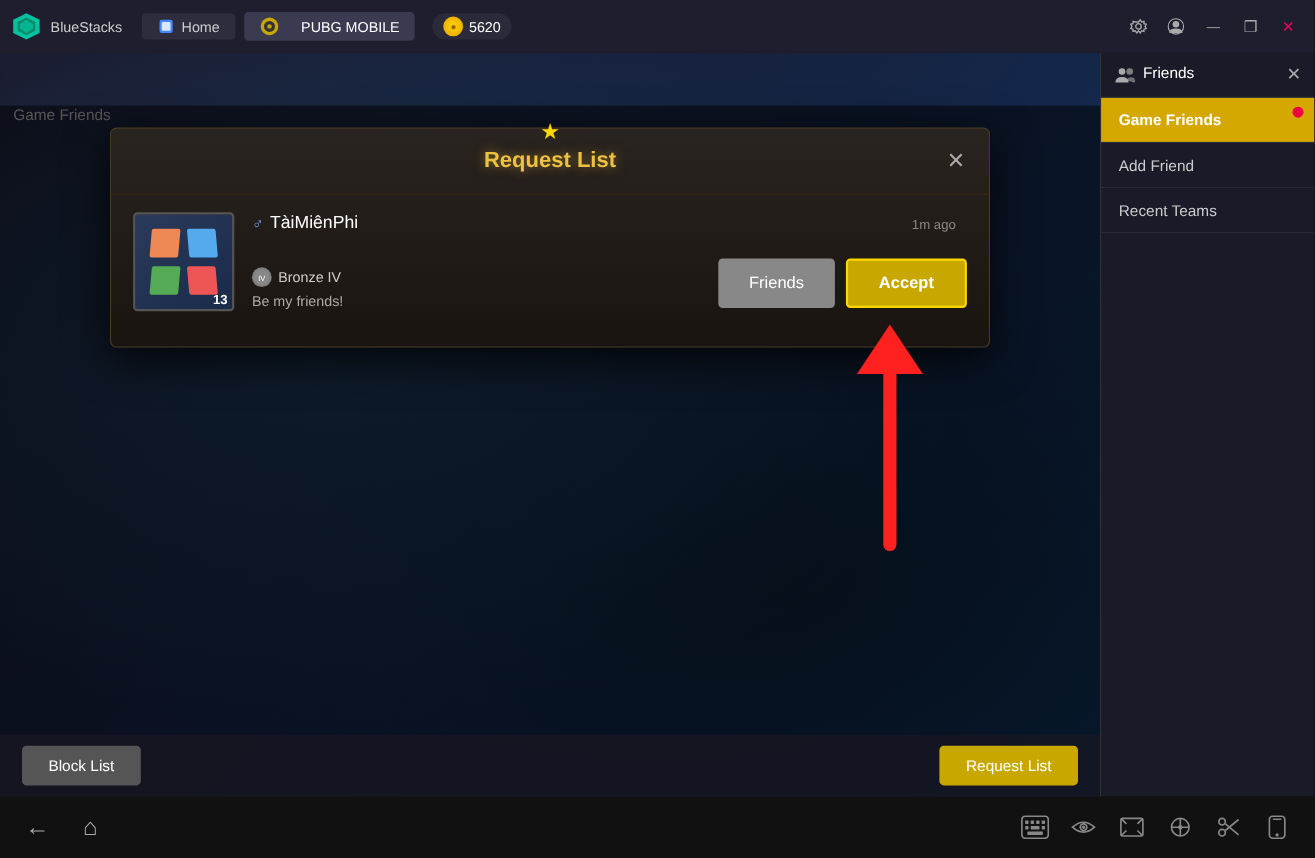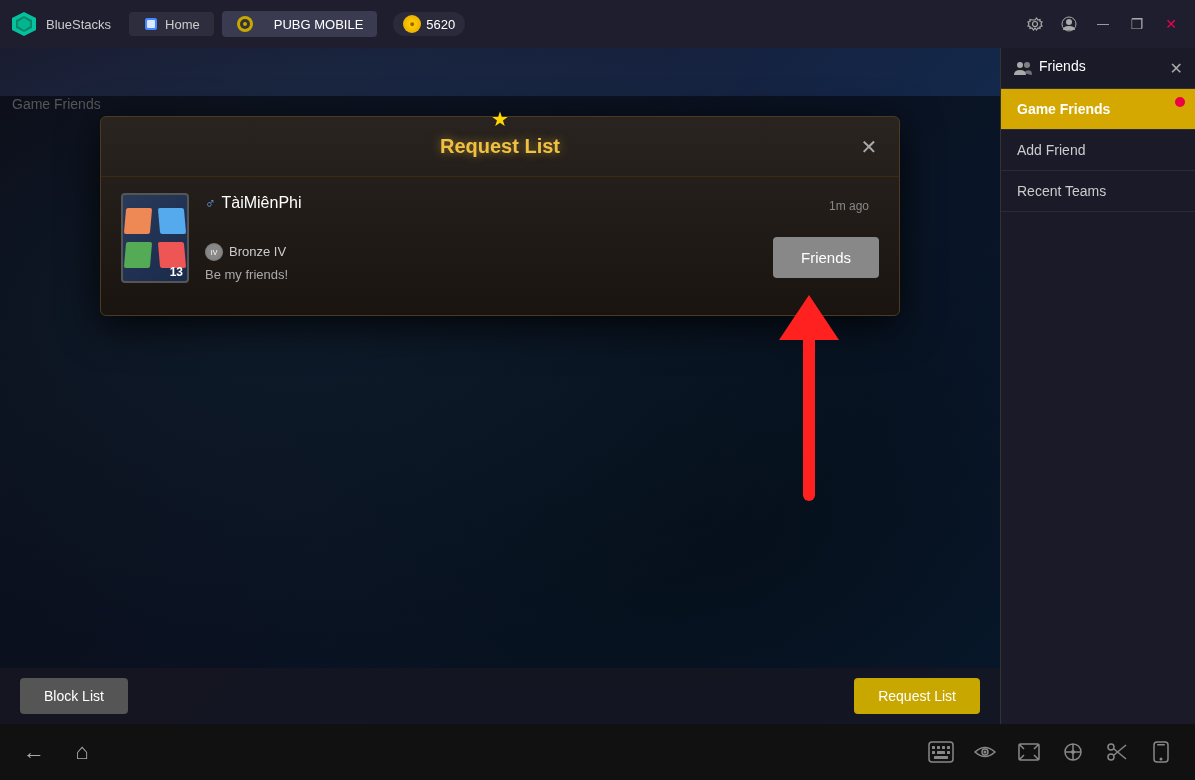--- a/index.html
+++ b/index.html
@@ -224,21 +224,21 @@
     }
 
     
     #request-item {
       display: flex;
       align-items: center;
       padding: 16px 20px;
       gap: 16px;
     }
     #avatar-container {
-      width: 68px;
+      width: 92px;
       height: 90px;
       border: 2px solid #555;
       border-radius: 4px;
       overflow: hidden;
       position: relative;
       flex-shrink: 0;
       background: linear-gradient(135deg, #2a3a5a, #1a2a4a);
     }
     #avatar-windows {
       width: 100%;
@@ -555,20 +555,21 @@
             <span id="requester-rank">Bronze IV</span>
           </div>
           <span id="requester-message">Be my friends!</span>
         </div>
 
         <div id="request-actions" style="flex-direction: column; align-items: flex-end; gap: 24px;">
 
         <span id="request-time" style="color:#888;font-size:12px;align-self:flex-start;margin-right:10px;">1m ago</span>
             <div style="display: flex; gap: 10px;">
               <button id="reject-btn">Friends</button>
+              <button id="accept-btn">Accept</button>
             </div>
           </div>
       </div>
 
       <svg style="position:absolute;bottom:-190px;right:30px;pointer-events:none;" width="120" height="220" viewBox="0 0 120 220">
 
         <line x1="60" y1="210" x2="60" y2="40" stroke="#ff2020" stroke-width="12" stroke-linecap="round"></line>
 
         <polygon points="60,10 30,55 90,55" fill="#ff2020"></polygon>
       </svg>

